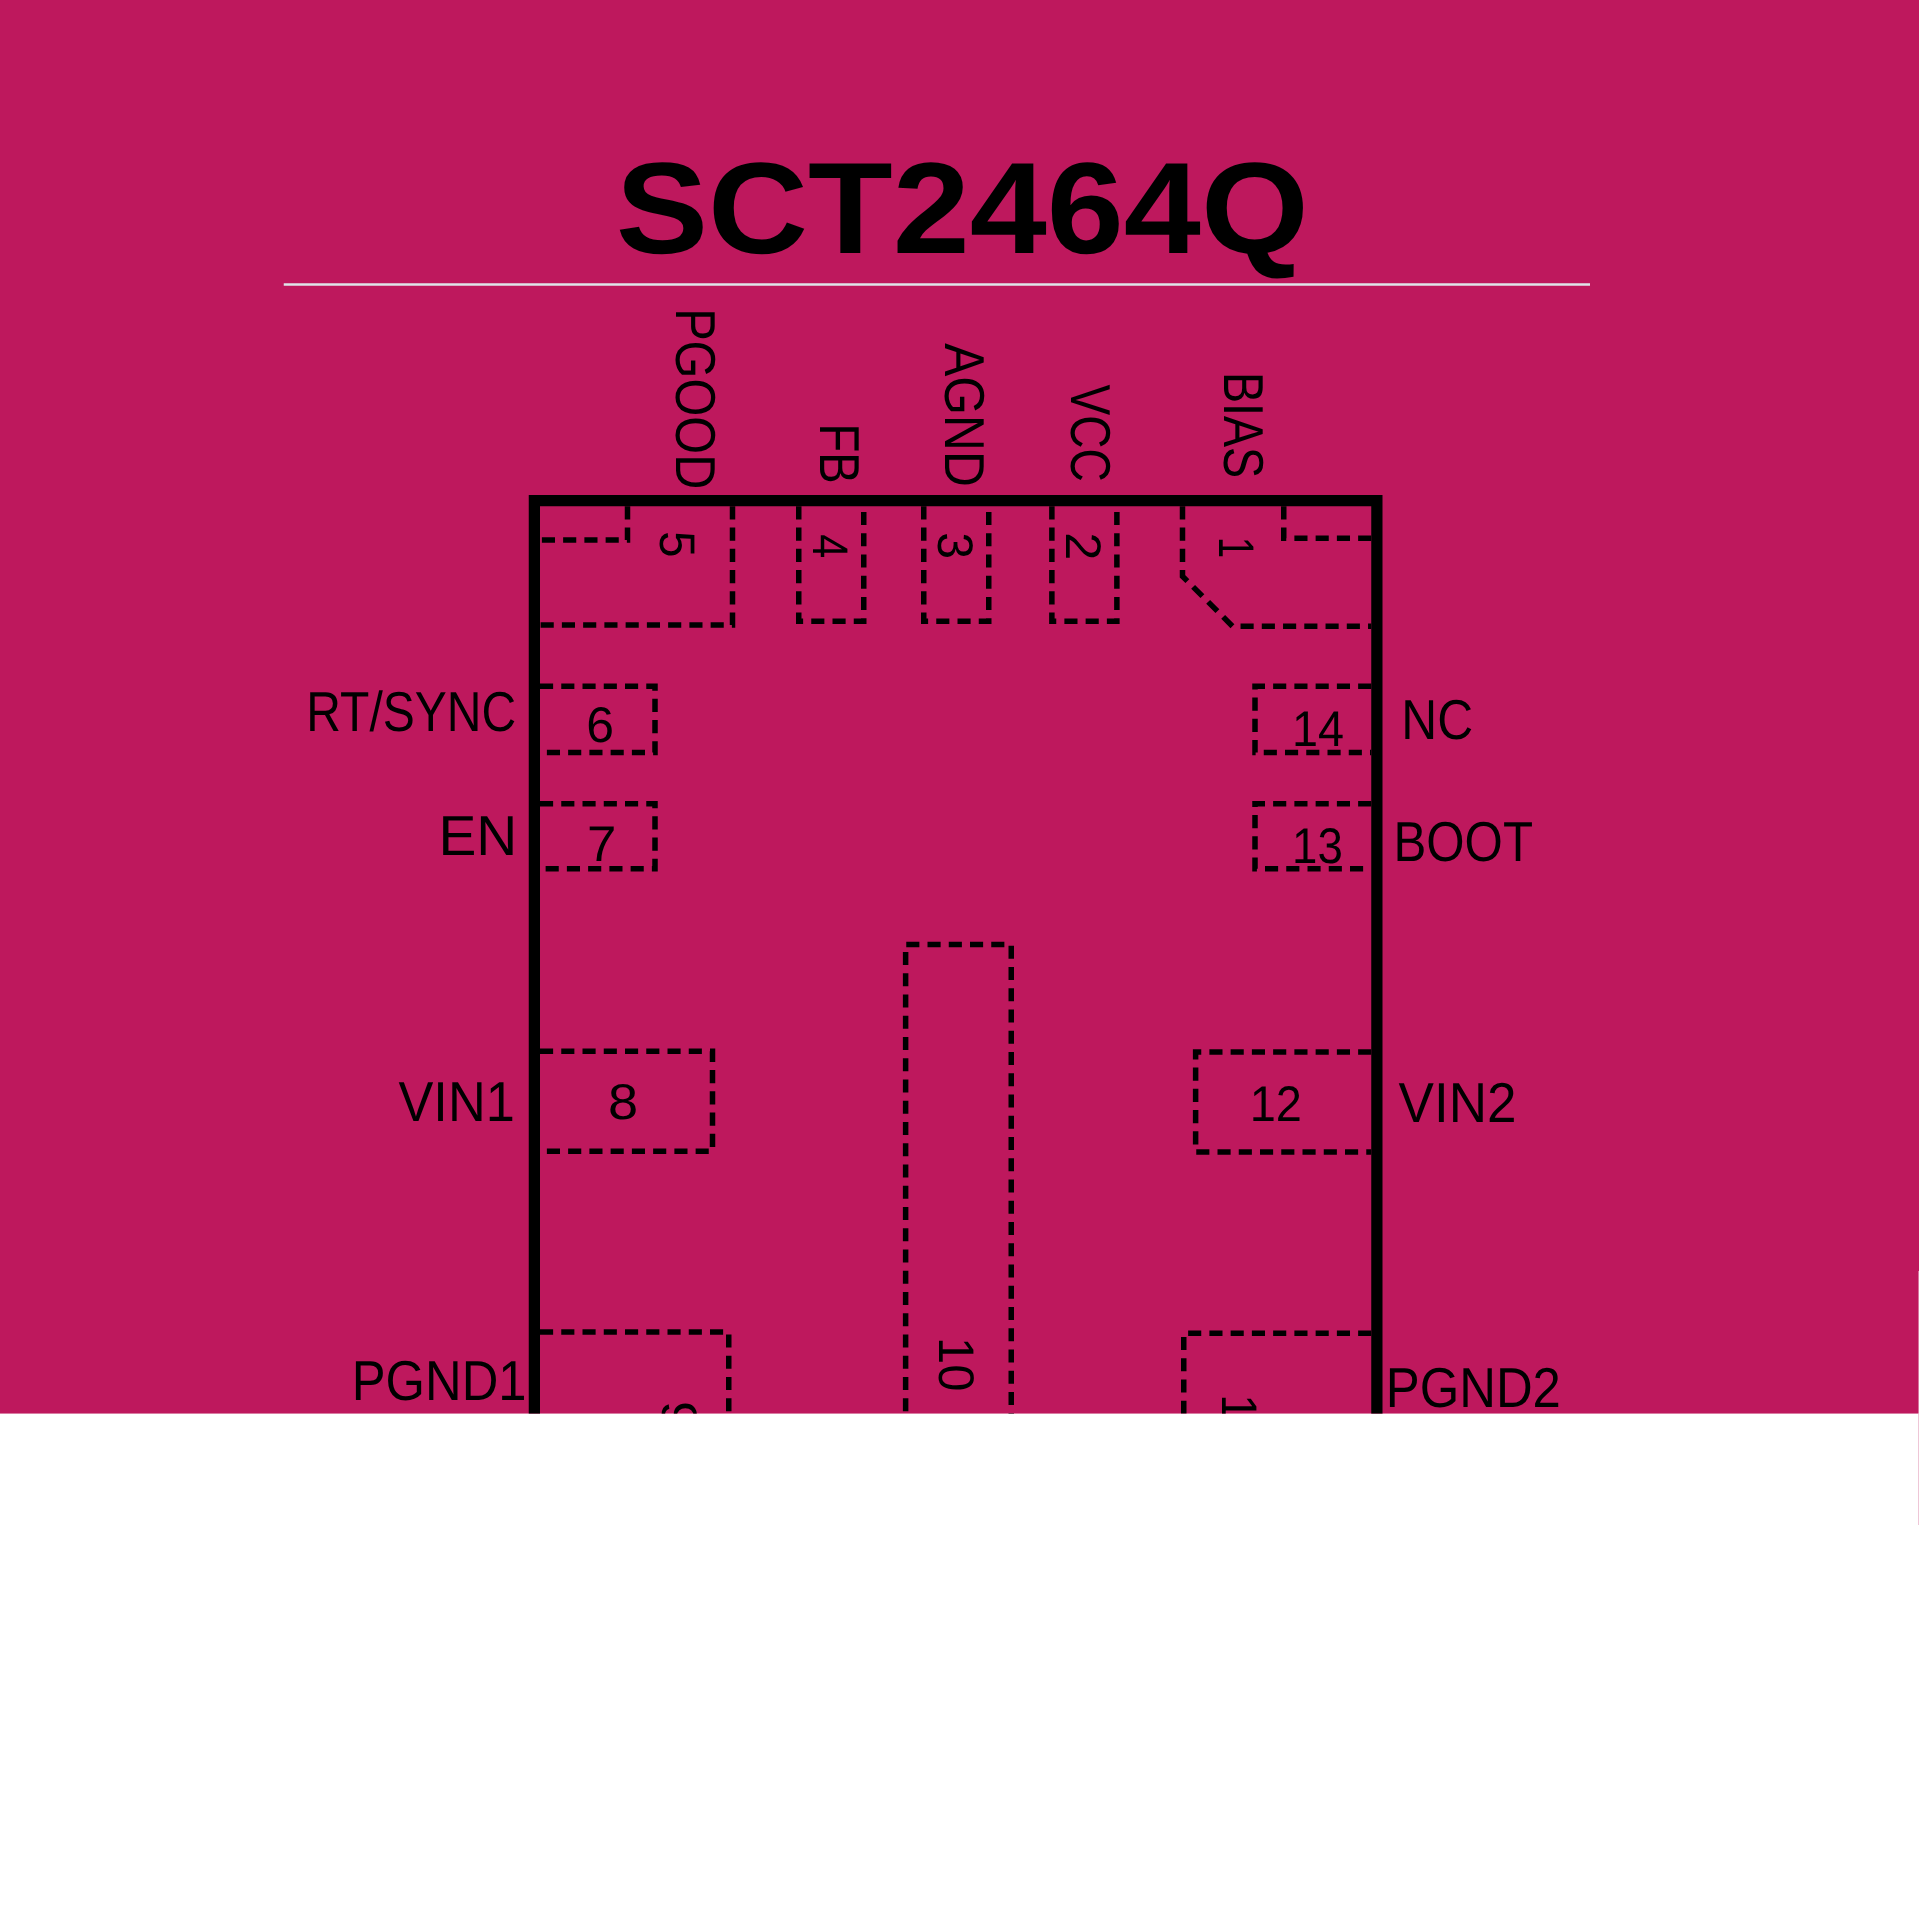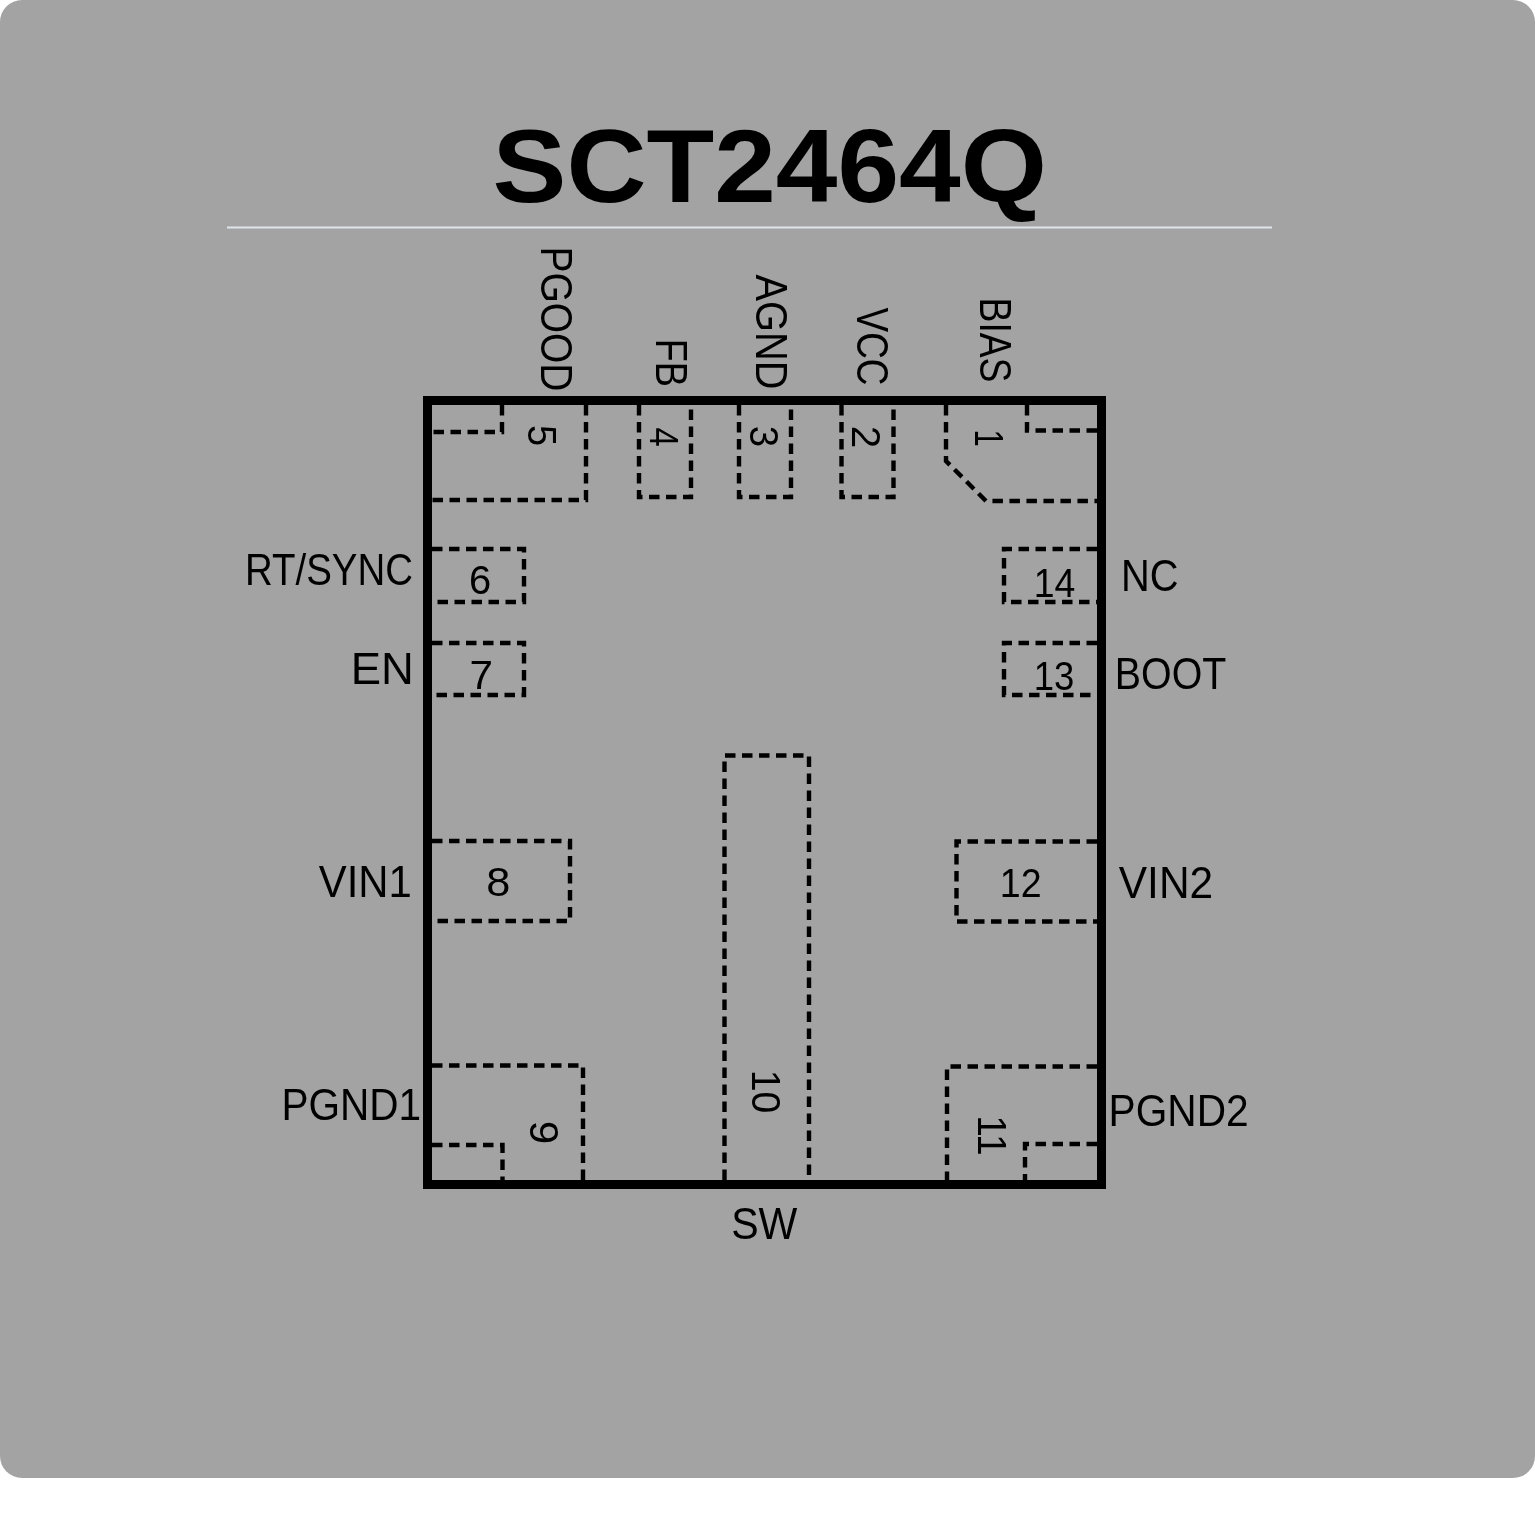--- a/index.html
+++ b/index.html
@@ -1,24 +1,23 @@
 <!DOCTYPE html>
 <html><head>
 <meta charset="utf-8">
 <style>
   
   html, body { margin: 0; padding: 0; background: #ffffff; }
   .page {
     position: relative;
     width: 1535px;
-    height: 1478px;
-    background: #a3a3a3;
+    height: 1131px;
+    background: #be185d;
     overflow: hidden;
     font-family: "Liberation Sans", sans-serif;
-    border-radius: 22px;
   }
   svg { display: block; }
   .ink-text { fill: #000000; font-family: "Liberation Sans", sans-serif; }
   .title-text { font-weight: bold; font-size: 104px; }
   .pin-name { font-size: 45px; }
   .pin-num { font-size: 40px; }
   .outline { fill: none; stroke: #000000; stroke-width: 9; }
   .pad {
     fill: none;
     stroke: #000000;

